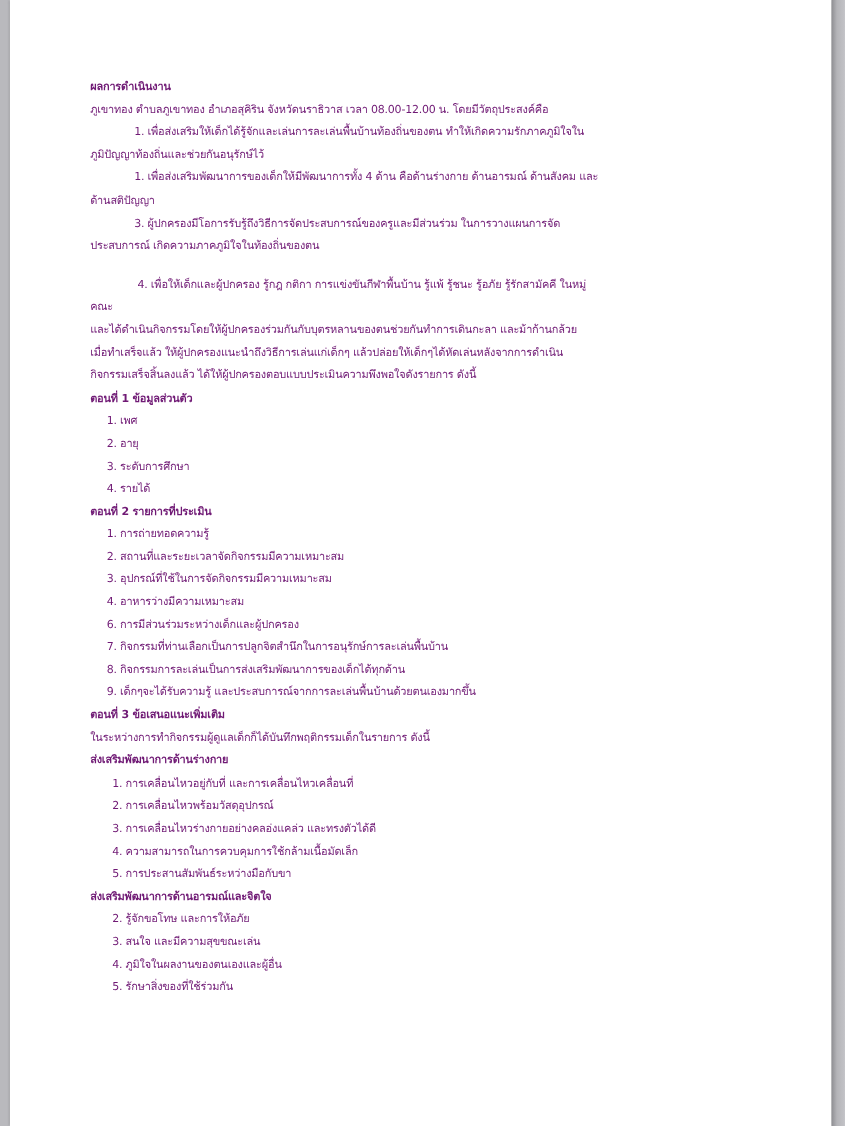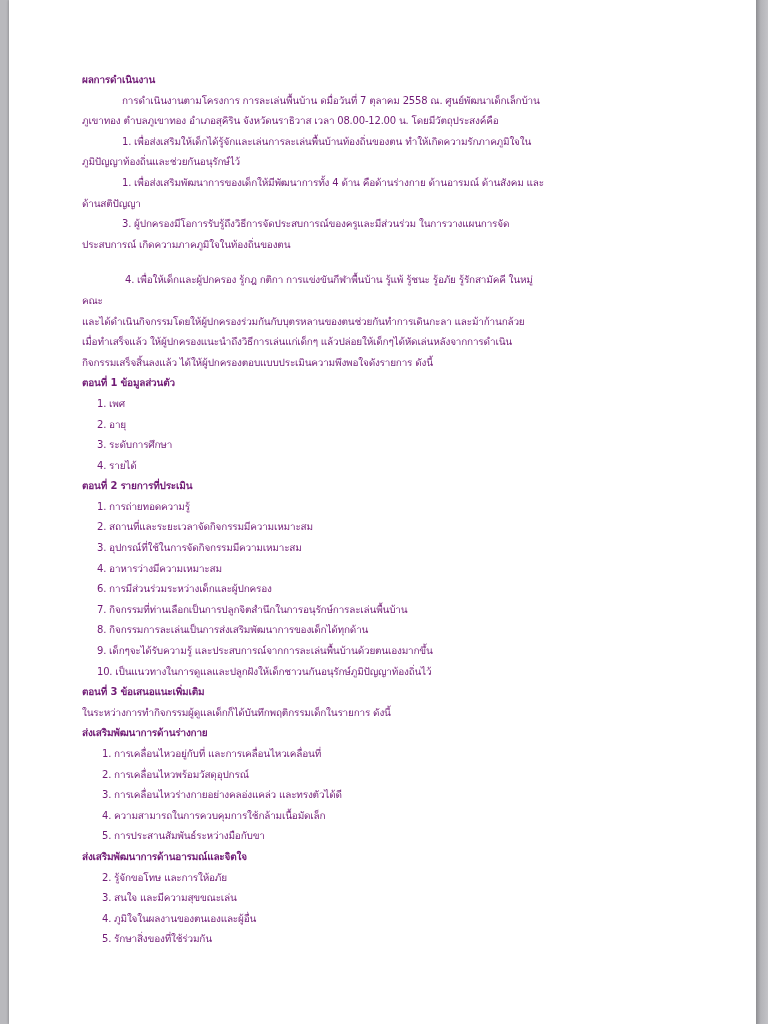--- a/index.html
+++ b/index.html
@@ -52,21 +52,20 @@
   .indent-list1 { padding-left: 15px; }
   .indent-list2 { padding-left: 20px; }
 </style>
 </head>
 <body>
 
 <div class="page">
   <div class="content">
 
     <div class="line bold">ผลการดำเนินงาน</div>
-    <div class="line indent-para">การดำเนินงานตามโครงการ การละเล่นพื้นบ้าน ดมื่อวันที่ 7 ตุลาคม 2558 ณ. ศูนย์พัฒนาเด็กเล็กบ้าน</div>
     <div class="line">ภูเขาทอง ตำบลภูเขาทอง อำเภอสุคิริน จังหวัดนราธิวาส เวลา 08.00-12.00 น. โดยมีวัตถุประสงค์คือ</div>
 
     <div class="line indent-para">1.  เพื่อส่งเสริมให้เด็กได้รู้จักและเล่นการละเล่นพื้นบ้านท้องถิ่นของตน  ทำให้เกิดความรักภาคภูมิใจใน</div>
     <div class="line">ภูมิปัญญาท้องถิ่นและช่วยกันอนุรักษ์ไว้</div>
     <div class="line indent-para">1. เพื่อส่งเสริมพัฒนาการของเด็กให้มีพัฒนาการทั้ง 4 ด้าน คือด้านร่างกาย ด้านอารมณ์ ด้านสังคม และ</div>
     <div class="line">ด้านสติปัญญา</div>
     <div class="line indent-para">3. ผู้ปกครองมีโอการรับรู้ถึงวิธีการจัดประสบการณ์ของครูและมีส่วนร่วม ในการวางแผนการจัด</div>
     <div class="line">ประสบการณ์ เกิดความภาคภูมิใจในท้องถิ่นของตน</div>
     <div class="line indent-para4">4. เพื่อให้เด็กและผู้ปกครอง รู้กฎ กติกา การแข่งขันกีฬาพื้นบ้าน รู้แพ้ รู้ชนะ รู้อภัย รู้รักสามัคคี ในหมู่</div>
     <div class="line">คณะ</div>
@@ -83,21 +82,20 @@
 
     <div class="line bold">ตอนที่ 2 รายการที่ประเมิน</div>
     <div class="line indent-list1">1. การถ่ายทอดความรู้</div>
     <div class="line indent-list1">2. สถานที่และระยะเวลาจัดกิจกรรมมีความเหมาะสม</div>
     <div class="line indent-list1">3. อุปกรณ์ที่ใช้ในการจัดกิจกรรมมีความเหมาะสม</div>
     <div class="line indent-list1">4. อาหารว่างมีความเหมาะสม</div>
     <div class="line indent-list1">6. การมีส่วนร่วมระหว่างเด็กและผู้ปกครอง</div>
     <div class="line indent-list1">7. กิจกรรมที่ท่านเลือกเป็นการปลูกจิตสำนึกในการอนุรักษ์การละเล่นพื้นบ้าน</div>
     <div class="line indent-list1">8. กิจกรรมการละเล่นเป็นการส่งเสริมพัฒนาการของเด็กได้ทุกด้าน</div>
     <div class="line indent-list1">9. เด็กๆจะได้รับความรู้ และประสบการณ์จากการละเล่นพื้นบ้านด้วยตนเองมากขึ้น</div>
-    <div class="line indent-list1">10. เป็นแนวทางในการดูแลและปลูกฝังให้เด็กชาวนกันอนุรักษ์ภูมิปัญญาท้องถิ่นไว้</div>
 
     <div class="line bold">ตอนที่ 3 ข้อเสนอแนะเพิ่มเติม</div>
     <div class="line">ในระหว่างการทำกิจกรรมผู้ดูแลเด็กก็ได้บันทึกพฤติกรรมเด็กในรายการ ดังนี้</div>
 
     <div class="line bold">ส่งเสริมพัฒนาการด้านร่างกาย</div>
     <div class="line indent-list2">1. การเคลื่อนไหวอยู่กับที่ และการเคลื่อนไหวเคลื่อนที่</div>
     <div class="line indent-list2">2. การเคลื่อนไหวพร้อมวัสดุอุปกรณ์</div>
     <div class="line indent-list2">3. การเคลื่อนไหวร่างกายอย่างคลอ่งแคล่ว และทรงตัวได้ดี</div>
     <div class="line indent-list2">4. ความสามารถในการควบคุมการใช้กล้ามเนื้อมัดเล็ก</div>
     <div class="line indent-list2">5. การประสานสัมพันธ์ระหว่างมือกับขา</div>

